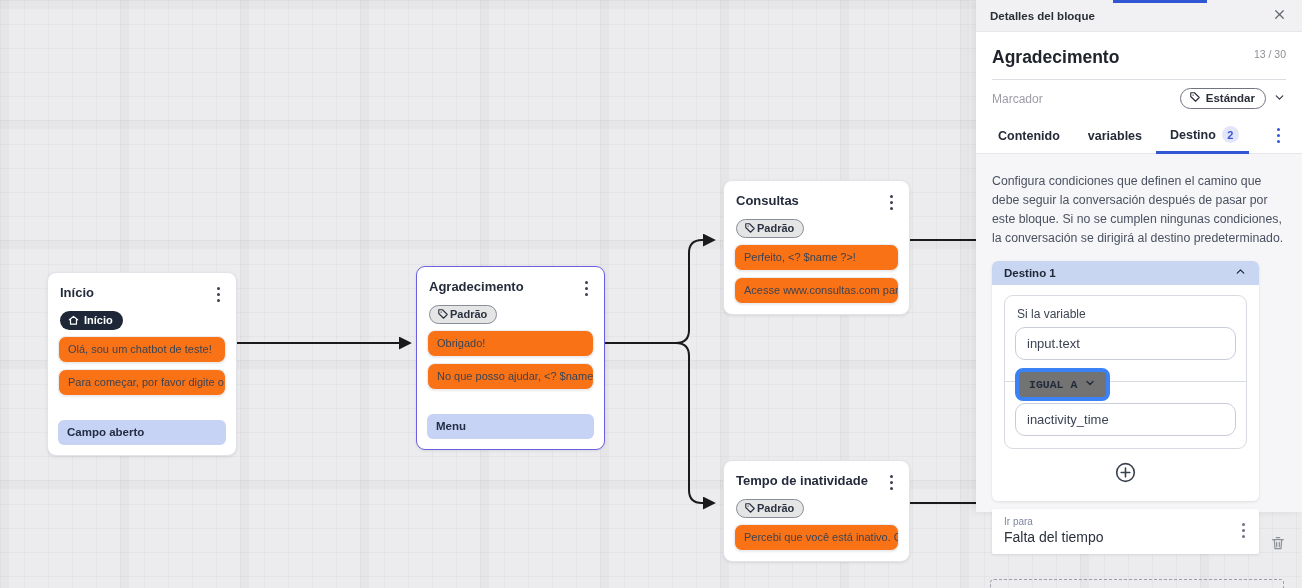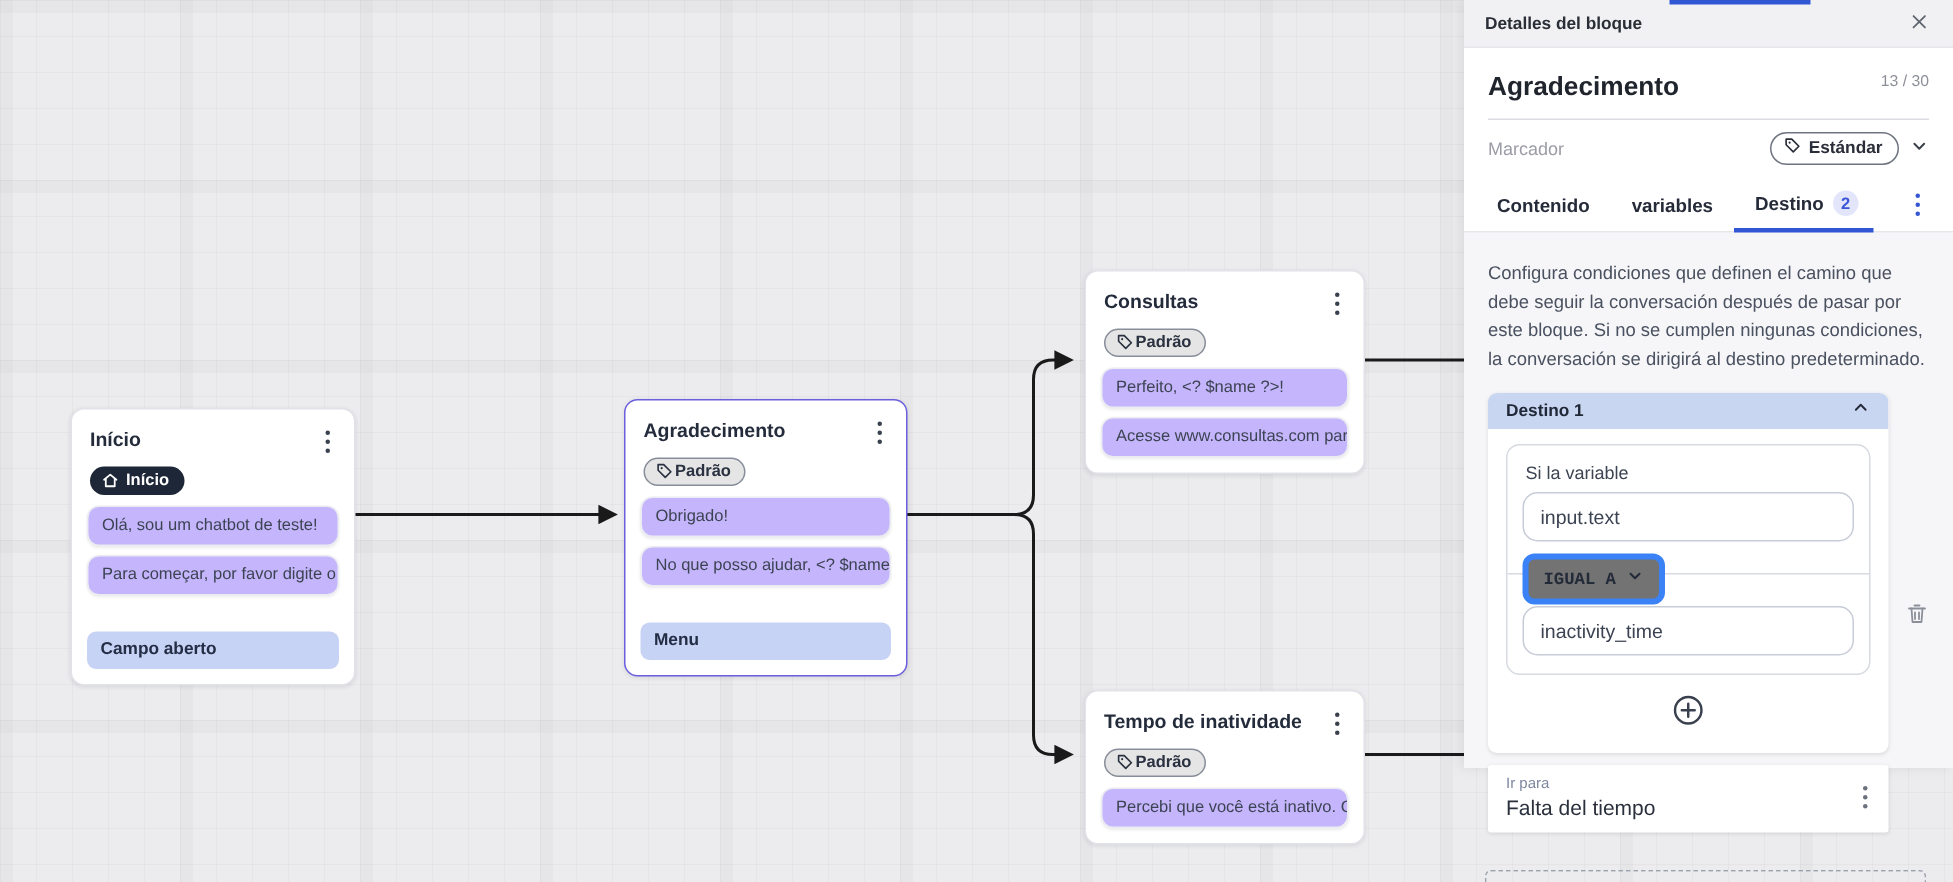--- a/index.html
+++ b/index.html
@@ -34,21 +34,21 @@
   .badge-dark {
     display:inline-flex; align-items:center; gap:5px; background:#1d2737; color:#fff;
     border-radius:999px; padding:3px 10px 4px 8px; font-size:11px; font-weight:700;
   }
   .badge-outline {
     display:inline-flex; align-items:center; gap:1px; background:#e5e5e5; color:#2a3140;
     border:1.5px solid #878d99; border-radius:999px; padding:2px 9px 3px 7px; font-size:11px; font-weight:700;
   }
   .badge-outline svg, .badge-dark svg { display:block; }
   .msg {
-    margin-top:6px; background:#c4b5fd; border:1px solid #ebecf1; border-radius:8px;
+    margin-top:6px; background:#f97316; border:1px solid #ebecf1; border-radius:8px;
     box-shadow:0 1px 2px rgba(25,30,45,.09); padding:6px 9px; font-size:11px; color:#3c4352;
     white-space:nowrap; overflow:hidden; line-height:13px;
   }
   .option {
     margin-top:24px; background:#c7d3f4; border-radius:6px; padding:6px 9px;
     font-size:11.5px; font-weight:700; color:#232d45; line-height:13px;
   }
 
   
   .panel {
@@ -79,21 +79,21 @@
   .tab { background:none; border:none; cursor:pointer; font-family:inherit; font-size:12.5px; font-weight:700;
          color:#252b38; padding:4px 0 10px 0; position:relative; display:inline-flex; align-items:center; gap:6px; }
   .tab.active::after { content:""; position:absolute; left:-14px; right:-10px; bottom:-1px; height:3px; background:#3356d4; }
   .tab-badge { width:17px; height:17px; border-radius:50%; background:#e3e5fb; color:#3a55d6;
                font-size:11px; font-weight:700; display:inline-flex; align-items:center; justify-content:center; }
   .tabs-kebab { margin-left:auto; margin-right:2px; margin-bottom:8px; color:#3356d4; }
 
   .panel-content { padding:18px 16px 0 16px; }
   .description { font-size:12.3px; line-height:1.55; color:#4a5160; }
 
-  .dest-row { display:flex; gap:11px; margin-top:13px; align-items:center; }
+  .dest-row { display:flex; gap:11px; margin-top:13px; align-items:flex-end; }
   .dest-card { width:276px; }
   .card-main { background:#fff; border-radius:6px; box-shadow:0 1px 3px rgba(0,0,0,.10); overflow:hidden; }
   .card-header {
     background:#c9d6f1; padding:5px 12px; display:flex; justify-content:space-between; align-items:center;
     cursor:pointer; height:24px;
   }
   .card-header-title { font-size:11.5px; font-weight:700; color:#212838; }
   .card-body { padding:10px 12px 12px 12px; }
   .cond-box { border:1px solid #d7dae1; border-radius:9px; padding:10px 10px 12px 10px; background:#fff; }
   .cond-label { font-size:12px; color:#3d4553; margin:1px 0 6px 2px; }

